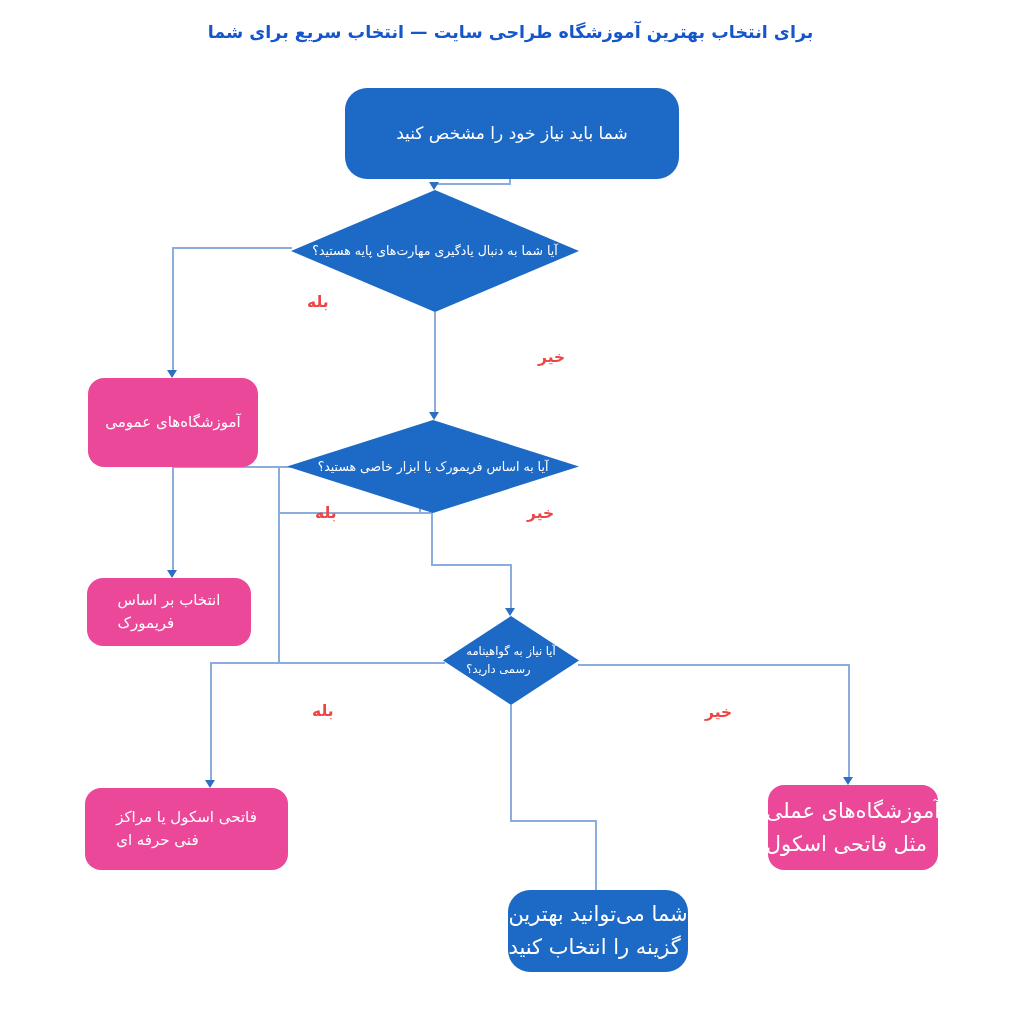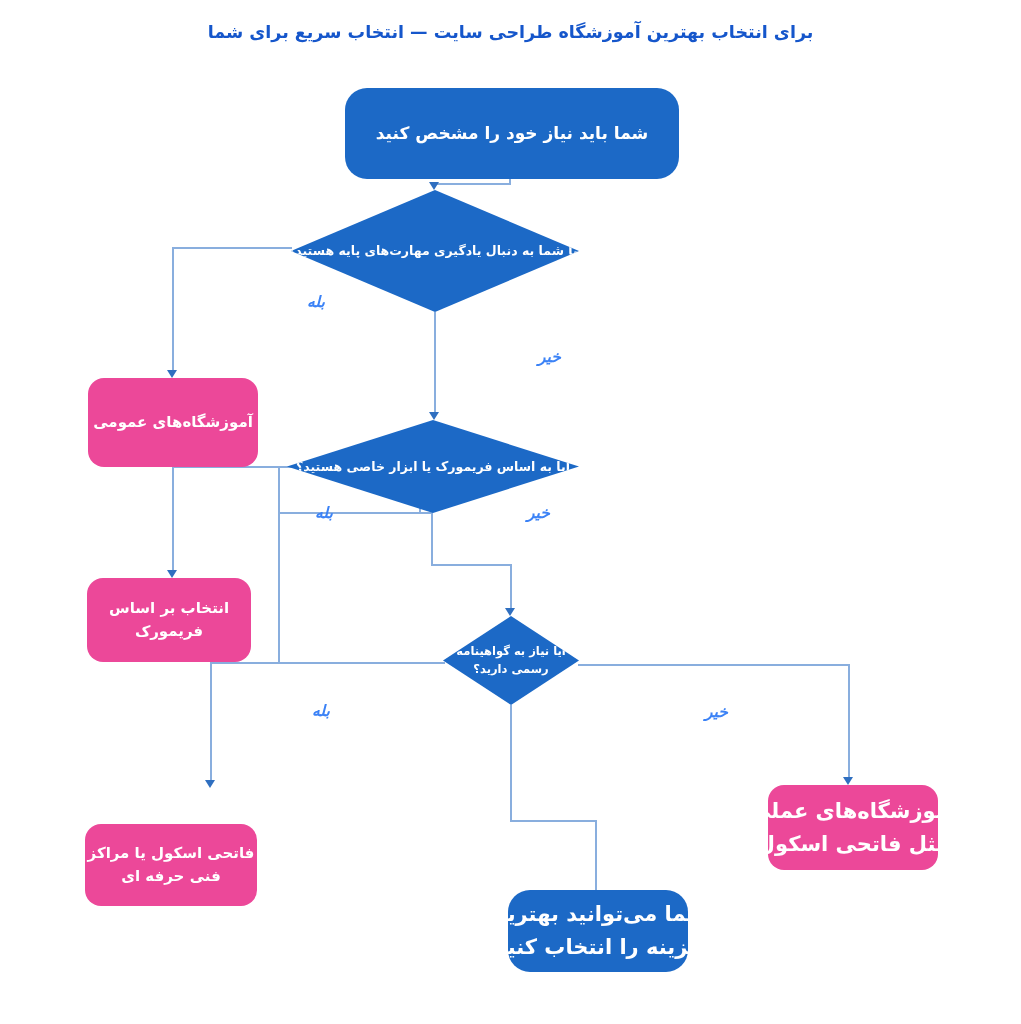--- a/index.html
+++ b/index.html
@@ -6,47 +6,47 @@
   body{
     width:1021px;height:1024px;position:relative;background:#ffffff;
     font-family:"DejaVu Sans",sans-serif;overflow:hidden;
   }
   .title{
     position:absolute;left:0;top:22px;width:1021px;text-align:center;
     font-size:17.5px;font-weight:bold;color:#1556cb;direction:rtl;
   }
   .node{
     position:absolute;display:flex;align-items:center;justify-content:center;
-    text-align:center;color:#ffffff;font-weight:bold;direction:rtl;
+    text-align:left;color:#ffffff;font-weight:normal;direction:rtl;
     white-space:pre;line-height:1.55;
   }
   .blue-rect{background:#1c69c6;border-radius:22px;}
   .orange-rect{background:#ec4899;border-radius:16px;}
   .diamond{
     background:#1c69c6;
     clip-path:polygon(50% 0,100% 50%,50% 100%,0 50%);
   }
   .seg{position:absolute;background:#89aede;}
   .h{height:1.5px;} .v{width:1.5px;}
   .arr{
     position:absolute;width:0;height:0;
     border-left:5px solid transparent;border-right:5px solid transparent;
     border-top:8px solid #2f6fc0;
   }
   .elabel{
-    position:absolute;font-weight:bold;color:#3b82f6;font-size:15.5px;direction:rtl;font-style:italic;
+    position:absolute;font-weight:bold;color:#ef4444;font-size:15.5px;direction:rtl;
   }
   
   #start   {left:345px;top:88px; width:334px;height:91px; font-size:17px;}
   #d1      {left:291px;top:190px;width:288px;height:122px;font-size:12.5px;}
   #orange1 {left:88px; top:378px;width:170px;height:89px; font-size:15px;}
   #d2      {left:287px;top:420px;width:292px;height:93px; font-size:12.5px;}
-  #orange2 {left:87px; top:578px;width:164px;height:84px; font-size:15px;}
+  #orange2 {left:87px; top:578px;width:164px;height:68px; font-size:15px;}
   #d3      {left:443px;top:616px;width:136px;height:89px; font-size:11.5px;}
-  #orange3 {left:85px; top:788px;width:172px;height:82px; font-size:15px;margin-top:36px;}
+  #orange3 {left:85px; top:788px;width:203px;height:82px; font-size:15px;}
   #orange4 {left:768px;top:785px;width:170px;height:85px; font-size:21px;}
   #end     {left:508px;top:890px;width:180px;height:82px; font-size:21px;}
 </style>
 </head>
 <body>
 
 <div class="title">برای انتخاب بهترین آموزشگاه طراحی سایت — انتخاب سریع برای شما</div>
 
 <div class="seg v" style="left:509px;top:176px;height:8px;"></div>
 <div class="seg h" style="left:434px;top:183px;width:77px;"></div>

